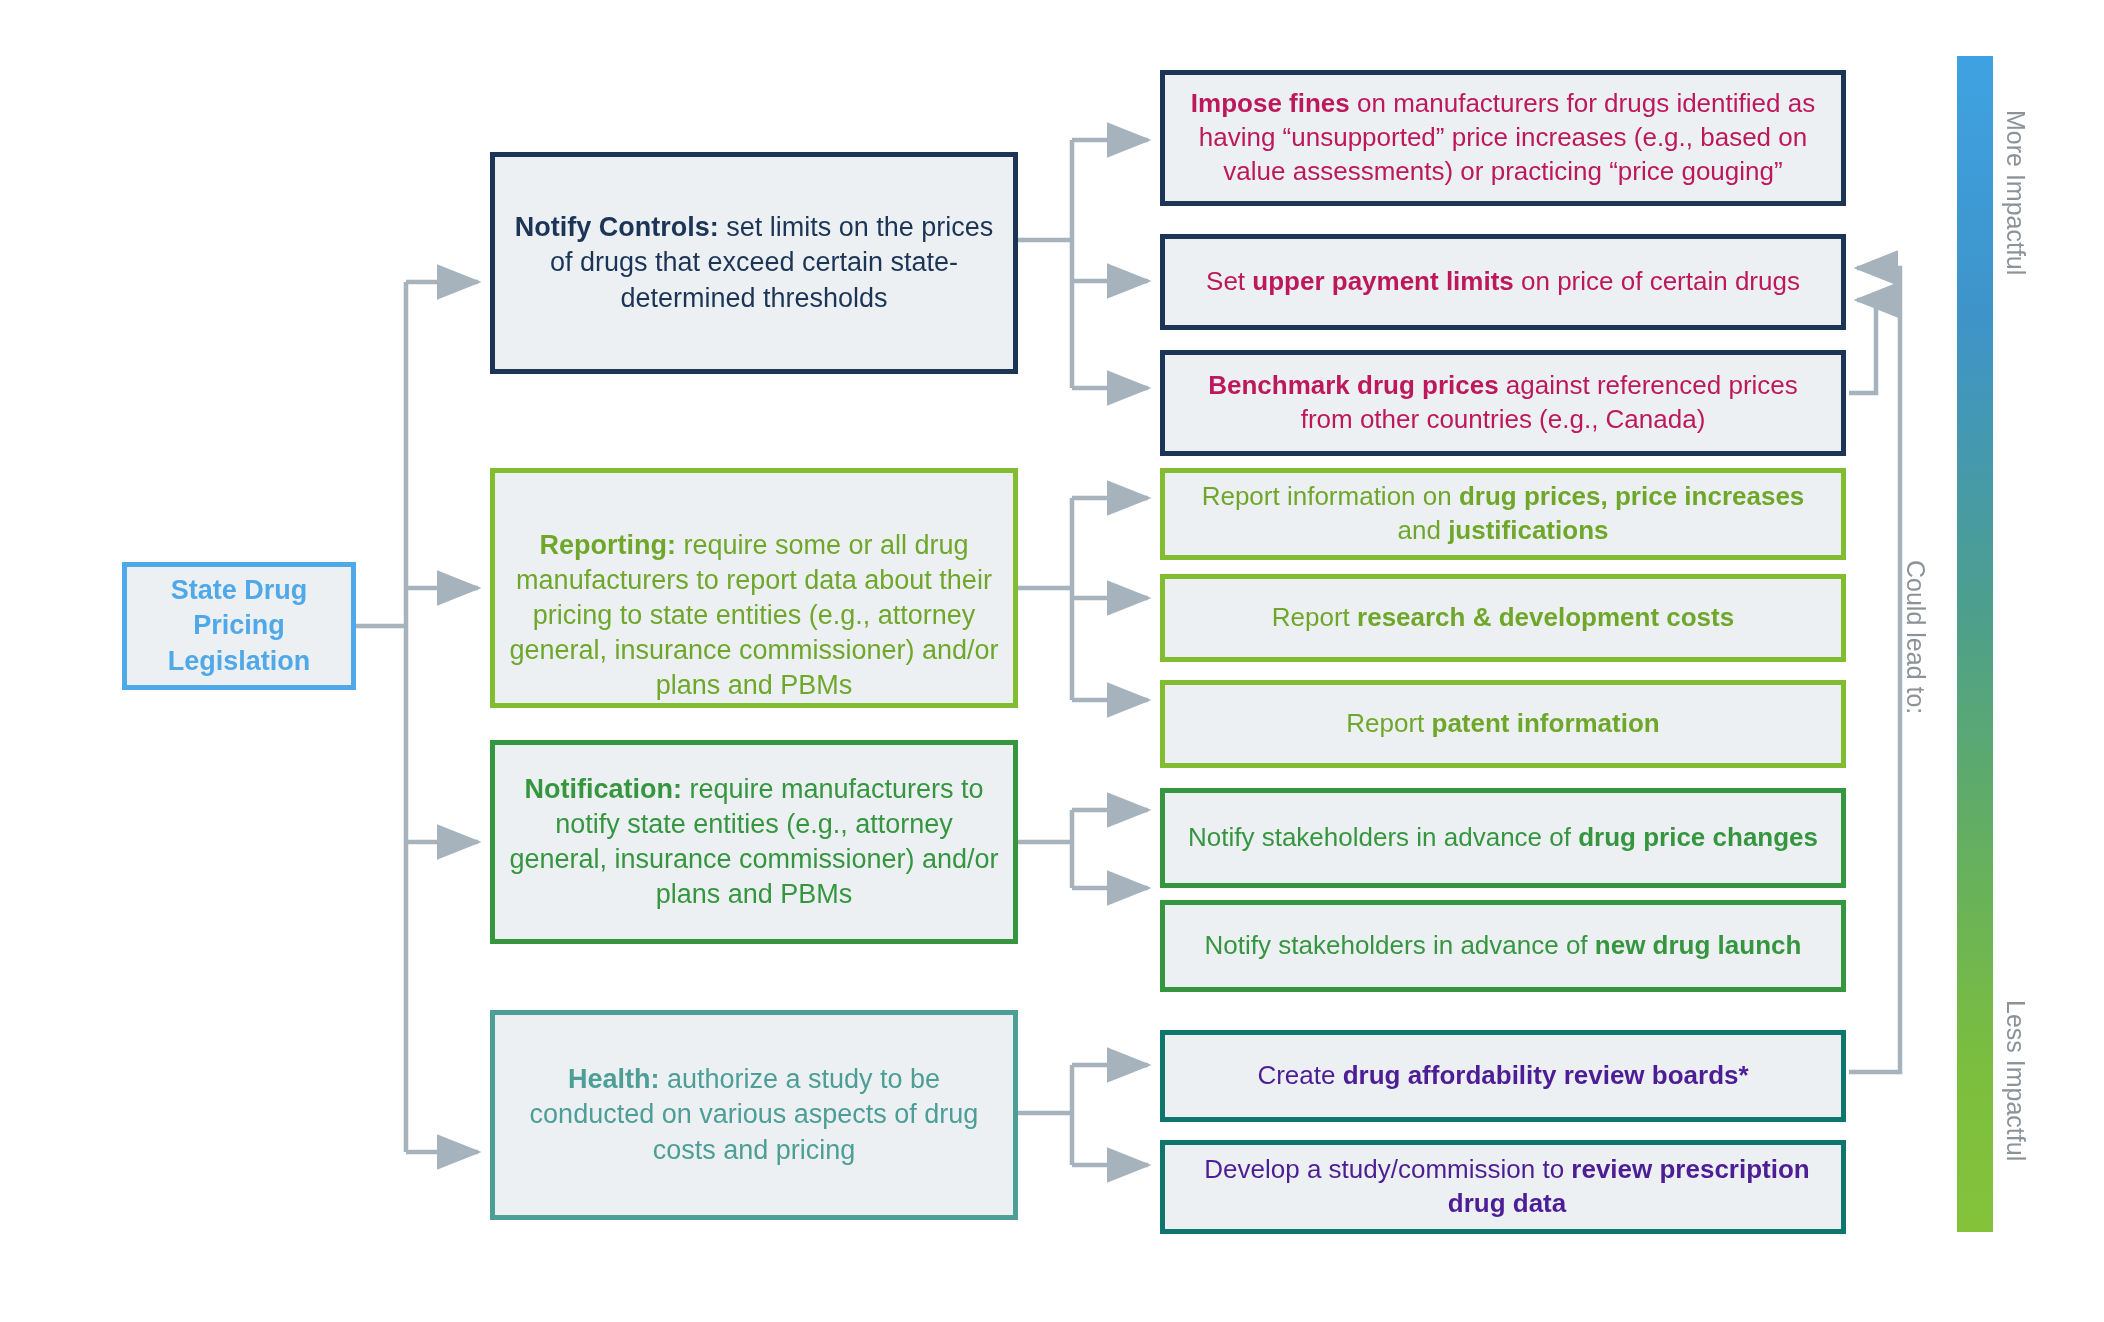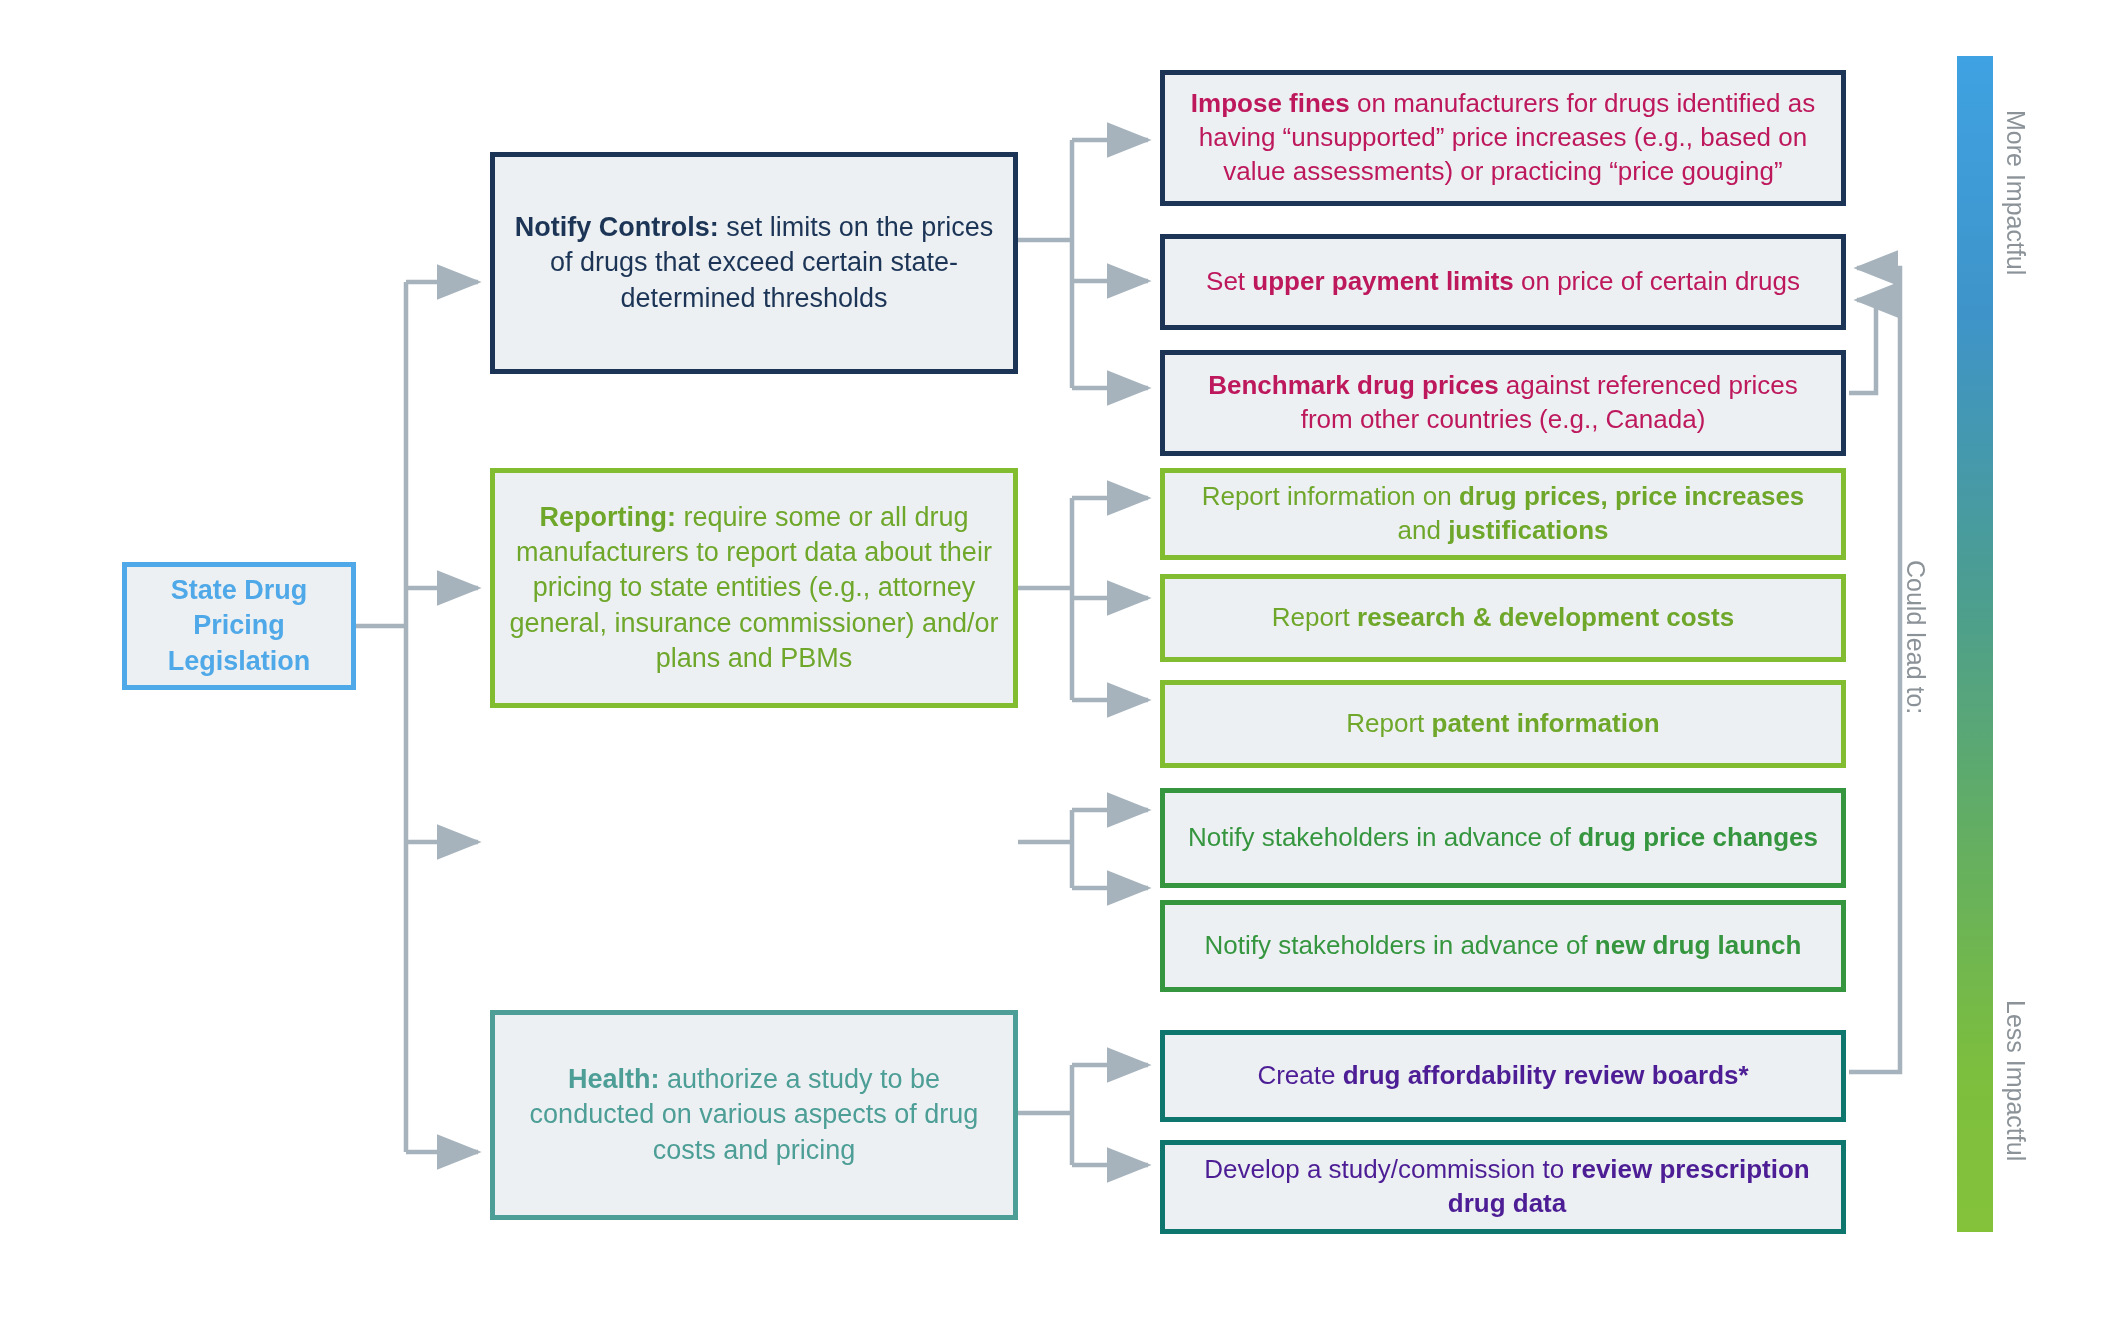--- a/index.html
+++ b/index.html
@@ -34,21 +34,21 @@
   }
 
   
   .cat{font-size:27px;}
   #cat-price{
     left:490px;top:152px;width:528px;height:222px;
     border:5px solid #1C3557;color:#1C3557;
   }
   #cat-report{
     left:490px;top:468px;width:528px;height:240px;
-    border:5px solid #81BC31;color:#6FA72B;
+    border:5px solid #81BC31;color:#6FA72B;align-items:flex-end;
   }
   #cat-notify{
     left:490px;top:740px;width:528px;height:204px;
     border:5px solid #35963F;color:#35963F;
   }
   #cat-study{
     left:490px;top:1010px;width:528px;height:210px;
     border:5px solid #4C9E96;color:#4C9E96;
   }
 
@@ -151,20 +151,23 @@
   </div>
 
   <div class="node cat" id="cat-price">
     <span class="txt"><b>Notify Controls:</b><span> set limits on the prices of drugs that exceed certain state-determined thresholds</span></span>
   </div>
 
   <div class="node cat" id="cat-report">
     <span class="txt"><b>Reporting:</b><span> require some or all drug manufacturers to report data about their pricing to state entities (e.g., attorney general, insurance commissioner) and/or plans and PBMs</span></span>
   </div>
 
+  <div class="node cat" id="cat-notify">
+    <span class="txt"><b>Notification:</b><span> require manufacturers to notify state entities (e.g., attorney general, insurance commissioner) and/or plans and PBMs</span></span>
+  </div>
 
   <div class="node cat" id="cat-study">
     <span class="txt"><b>Health:</b><span> authorize a study to be conducted on various aspects of drug costs and pricing</span></span>
   </div>
 
   <div class="node out navy" id="o1">
       <span class="txt"><b>Impose fines</b> on manufacturers for drugs identified as having “unsupported” price increases (e.g., based on value assessments) or practicing “price gouging”</span>
     </div>
   <div class="node out navy" id="o2">
       <span class="txt">Set <b>upper payment limits</b> on price of certain drugs</span>

